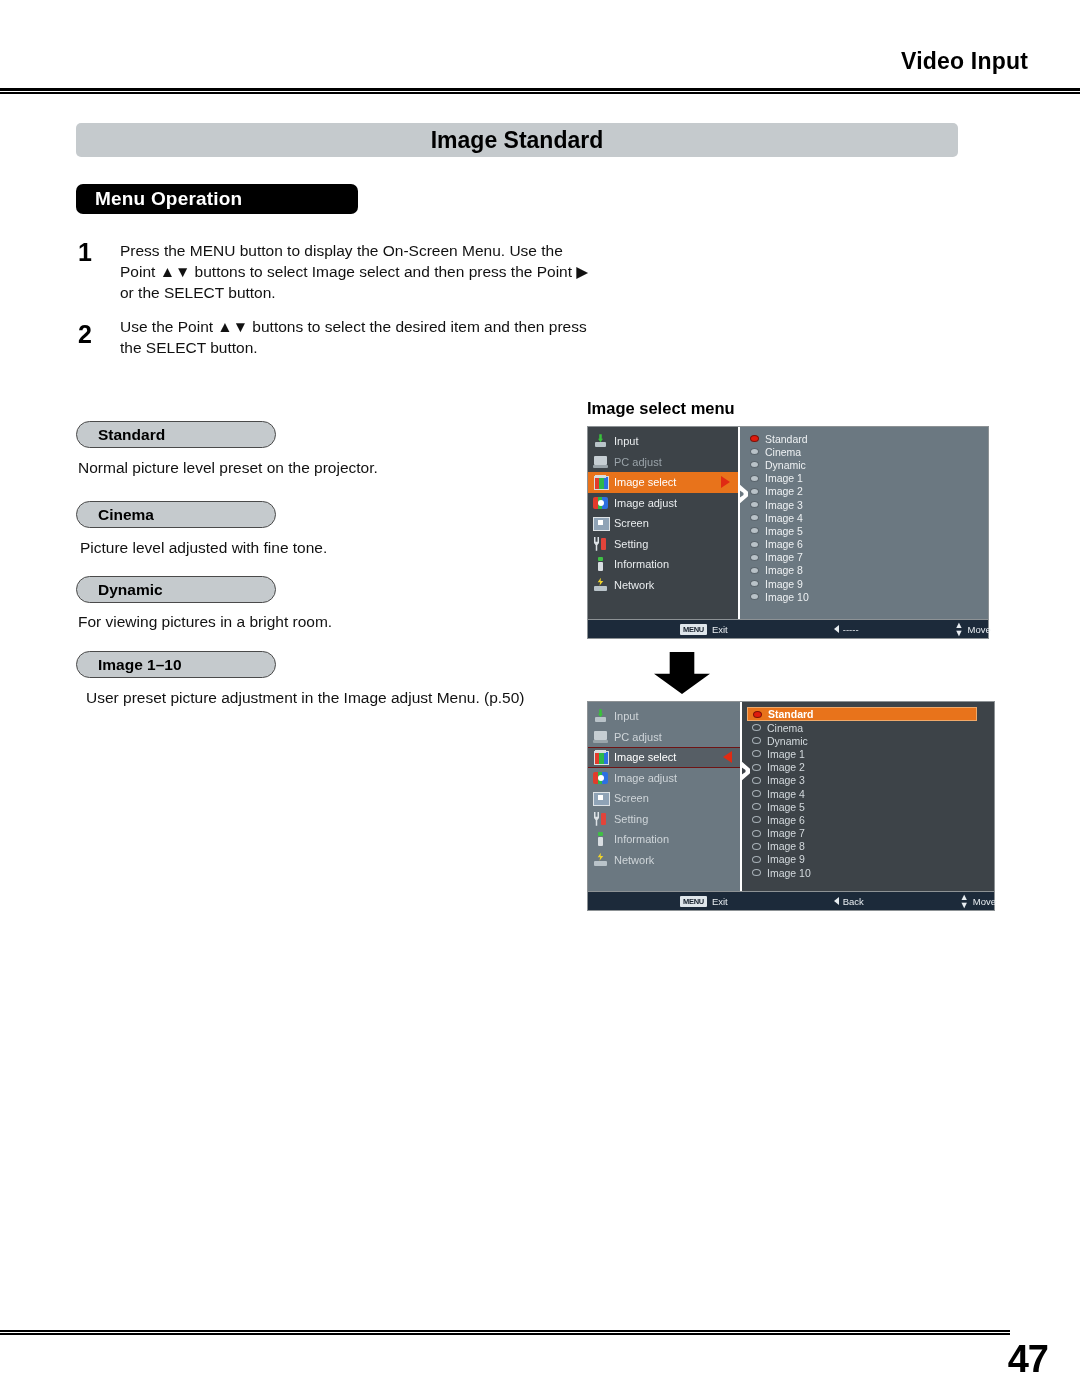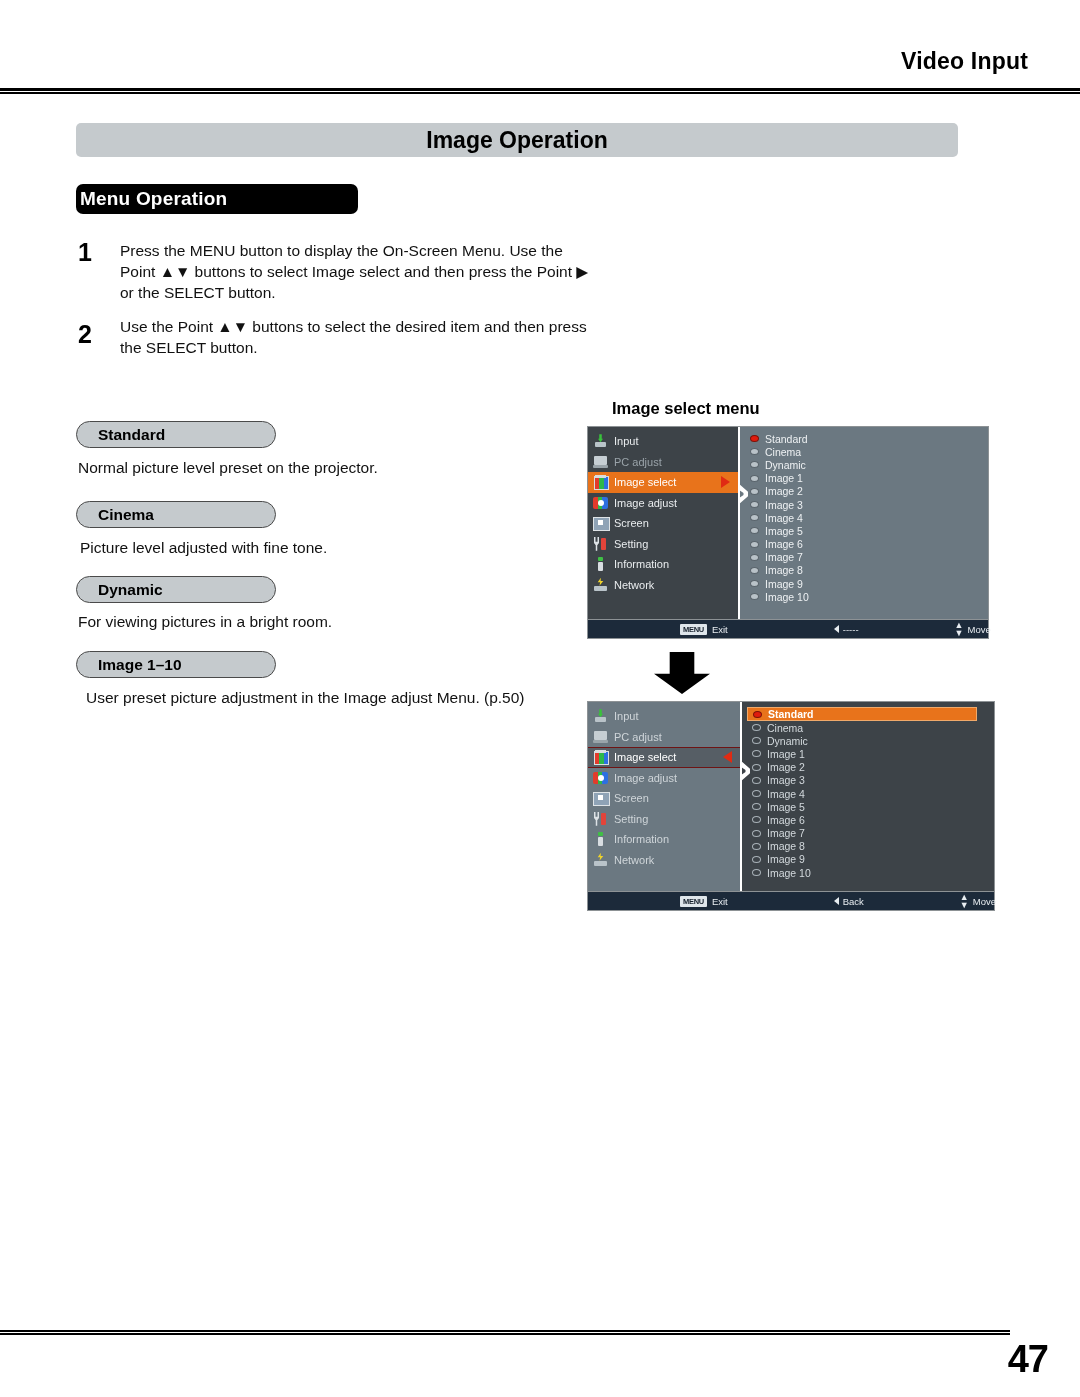--- a/index.html
+++ b/index.html
@@ -32,21 +32,21 @@
     background:#c5cacd; border-radius:5px;
     display:flex; align-items:center; justify-content:center;
     font-size:23px; font-weight:bold;
   }
 
   
   #menu-operation{
     position:absolute; left:76px; top:184px; width:282px; height:30px;
     background:#000; color:#fff; border-radius:7px;
     display:flex; align-items:center;
-    padding-left:4px;
+    padding-left:19px;
     font-size:19px; font-weight:bold; letter-spacing:.2px;
   }
 
   
   .step{ position:absolute; }
   .step .num{
     position:absolute; left:0; top:0;
     font-size:25px; font-weight:bold; line-height:1;
   }
   .step .body{
@@ -72,21 +72,21 @@
   #desc-standard{ left:78px; top:457px; }
   #pill-cinema{ left:76px; top:501px; }
   #desc-cinema{ left:80px; top:537px; }
   #pill-dynamic{ left:76px; top:576px; }
   #desc-dynamic{ left:78px; top:611px; }
   #pill-image{ left:76px; top:651px; }
   #desc-image{ left:78px; top:687px;margin-left:8px; }
 
   
   #osd-caption{
-    position:absolute; left:612px; top:399px;
+    position:absolute; left:587px; top:399px;
     font-size:16.5px; font-weight:bold;
   }
 
   
   .osd{
     position:absolute;
     font-family:"Liberation Sans", sans-serif;
     border:1px solid #8d9295;
   }
   #osd-1{ left:587px; top:426px; width:402px; height:213px; }
@@ -222,21 +222,21 @@
 </style>
 </head>
 <body>
 
 <div id="page-header">
   <div class="hdr-text">Video Input</div>
 </div>
 <div id="hdr-rule"></div>
 
 <div id="section-title">
-  <span>Image Operation</span>
+  <span>Image Standard</span>
 </div>
 
 <div id="menu-operation">
   <span>Menu Operation</span>
 </div>
 
 <div class="step" id="step-1">
   <div class="num">1</div>
   <div class="body">Press the MENU button to display the On-Screen Menu. Use the Point ▲▼ buttons to select Image select and then press the Point ▶ or the SELECT button.</div>
 </div>

